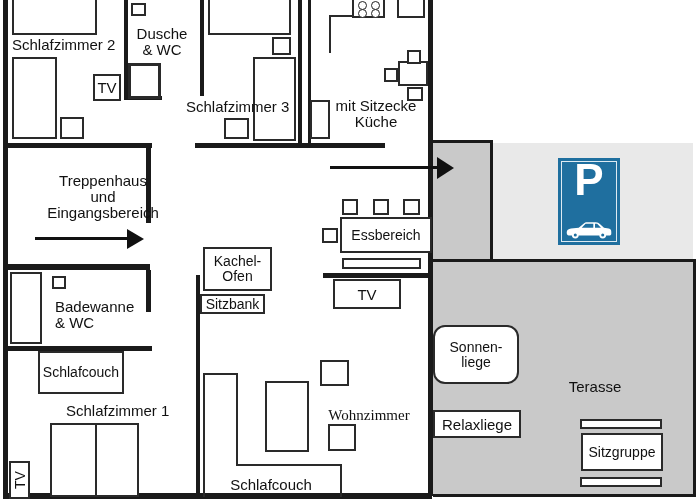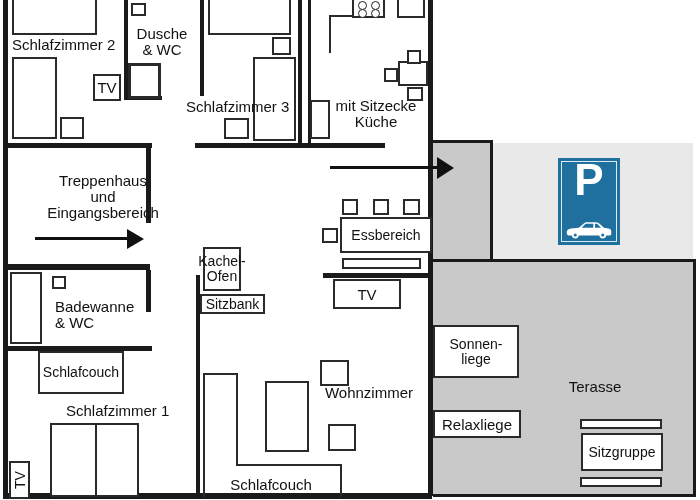--- a/index.html
+++ b/index.html
@@ -105,21 +105,21 @@
   <div class="furn" style="left:403px;top:199px;width:17px;height:16px;"></div>
   <div class="furn" style="left:322px;top:228px;width:16px;height:15px;"></div>
   <div class="furn boxlbl" style="left:340px;top:217px;width:92px;height:36px;">
     <span>Essbereich</span>
   </div>
   <div class="furn" style="left:342px;top:258px;width:79px;height:11px;"></div>
   <div class="furn boxlbl" style="left:333px;top:279px;width:68px;height:30px;font-size:15px;">
     <span>TV</span>
   </div>
 
-  <div class="furn boxlbl" style="left:203px;top:247px;width:38px;height:44px;">
+  <div class="furn boxlbl" style="left:203px;top:247px;width:69px;height:44px;">
     <span>Kachel-</span>
     <span>Ofen</span>
   </div>
   <div class="furn boxlbl" style="left:200px;top:294px;width:65px;height:20px;">
     <span>Sitzbank</span>
   </div>
 
   <div class="furn" style="left:10px;top:272px;width:32px;height:72px;"></div>
   <div class="furn" style="left:52px;top:276px;width:14px;height:13px;"></div>
   <div class="lbl" style="left:55px;top:299px;">
@@ -131,32 +131,32 @@
   </div>
 
   <div class="lbl" style="left:66px;top:403px;">Schlafzimmer 1</div>
   <div class="furn" style="left:50px;top:423px;width:89px;height:74px;">
     <div style="position:absolute;left:50%;top:0;bottom:0;width:2px;background:#2a2a2a;"></div>
   </div>
   <div class="furn" style="left:9px;top:461px;width:21px;height:38px;">
     <span class="vtext">TV</span>
   </div>
 
-  <div class="lbl c" style="left:318px;top:385px;width:102px;">Wohnzimmer</div>
+  <div class="lbl c" style="left:318px;top:407px;width:102px;font-family:Liberation Serif, serif;">Wohnzimmer</div>
   <div class="furn" style="left:265px;top:381px;width:44px;height:71px;"></div>
   <div class="furn" style="left:320px;top:360px;width:29px;height:26px;"></div>
   <div class="furn" style="left:328px;top:424px;width:28px;height:27px;"></div>
   <div class="ln" style="left:203px;top:373px;width:2px;height:124px;"></div>
   <div class="ln" style="left:203px;top:373px;width:35px;height:2px;"></div>
   <div class="ln" style="left:236px;top:373px;width:2px;height:93px;"></div>
   <div class="ln" style="left:236px;top:464px;width:106px;height:2px;"></div>
   <div class="ln" style="left:340px;top:464px;width:2px;height:33px;"></div>
   <div class="lbl c" style="left:206px;top:477px;width:130px;">Schlafcouch</div>
 
-  <div class="furn boxlbl" style="left:433px;top:325px;width:86px;height:53px;">
+  <div class="furn boxlbl" style="left:433px;top:325px;width:86px;height:59px;border-radius:12px;">
     <span>Sonnen-</span>
     <span>liege</span>
   </div>
   <div class="lbl c" style="left:559px;top:360px;width:72px;margin-top:19px;">Terasse</div>
   <div class="furn boxlbl" style="left:433px;top:410px;width:88px;height:28px;font-size:15px;">
     <span>Relaxliege</span>
   </div>
   <div class="furn" style="left:580px;top:419px;width:82px;height:10px;"></div>
   <div class="furn boxlbl" style="left:581px;top:433px;width:82px;height:38px;">
     <span>Sitzgruppe</span>

